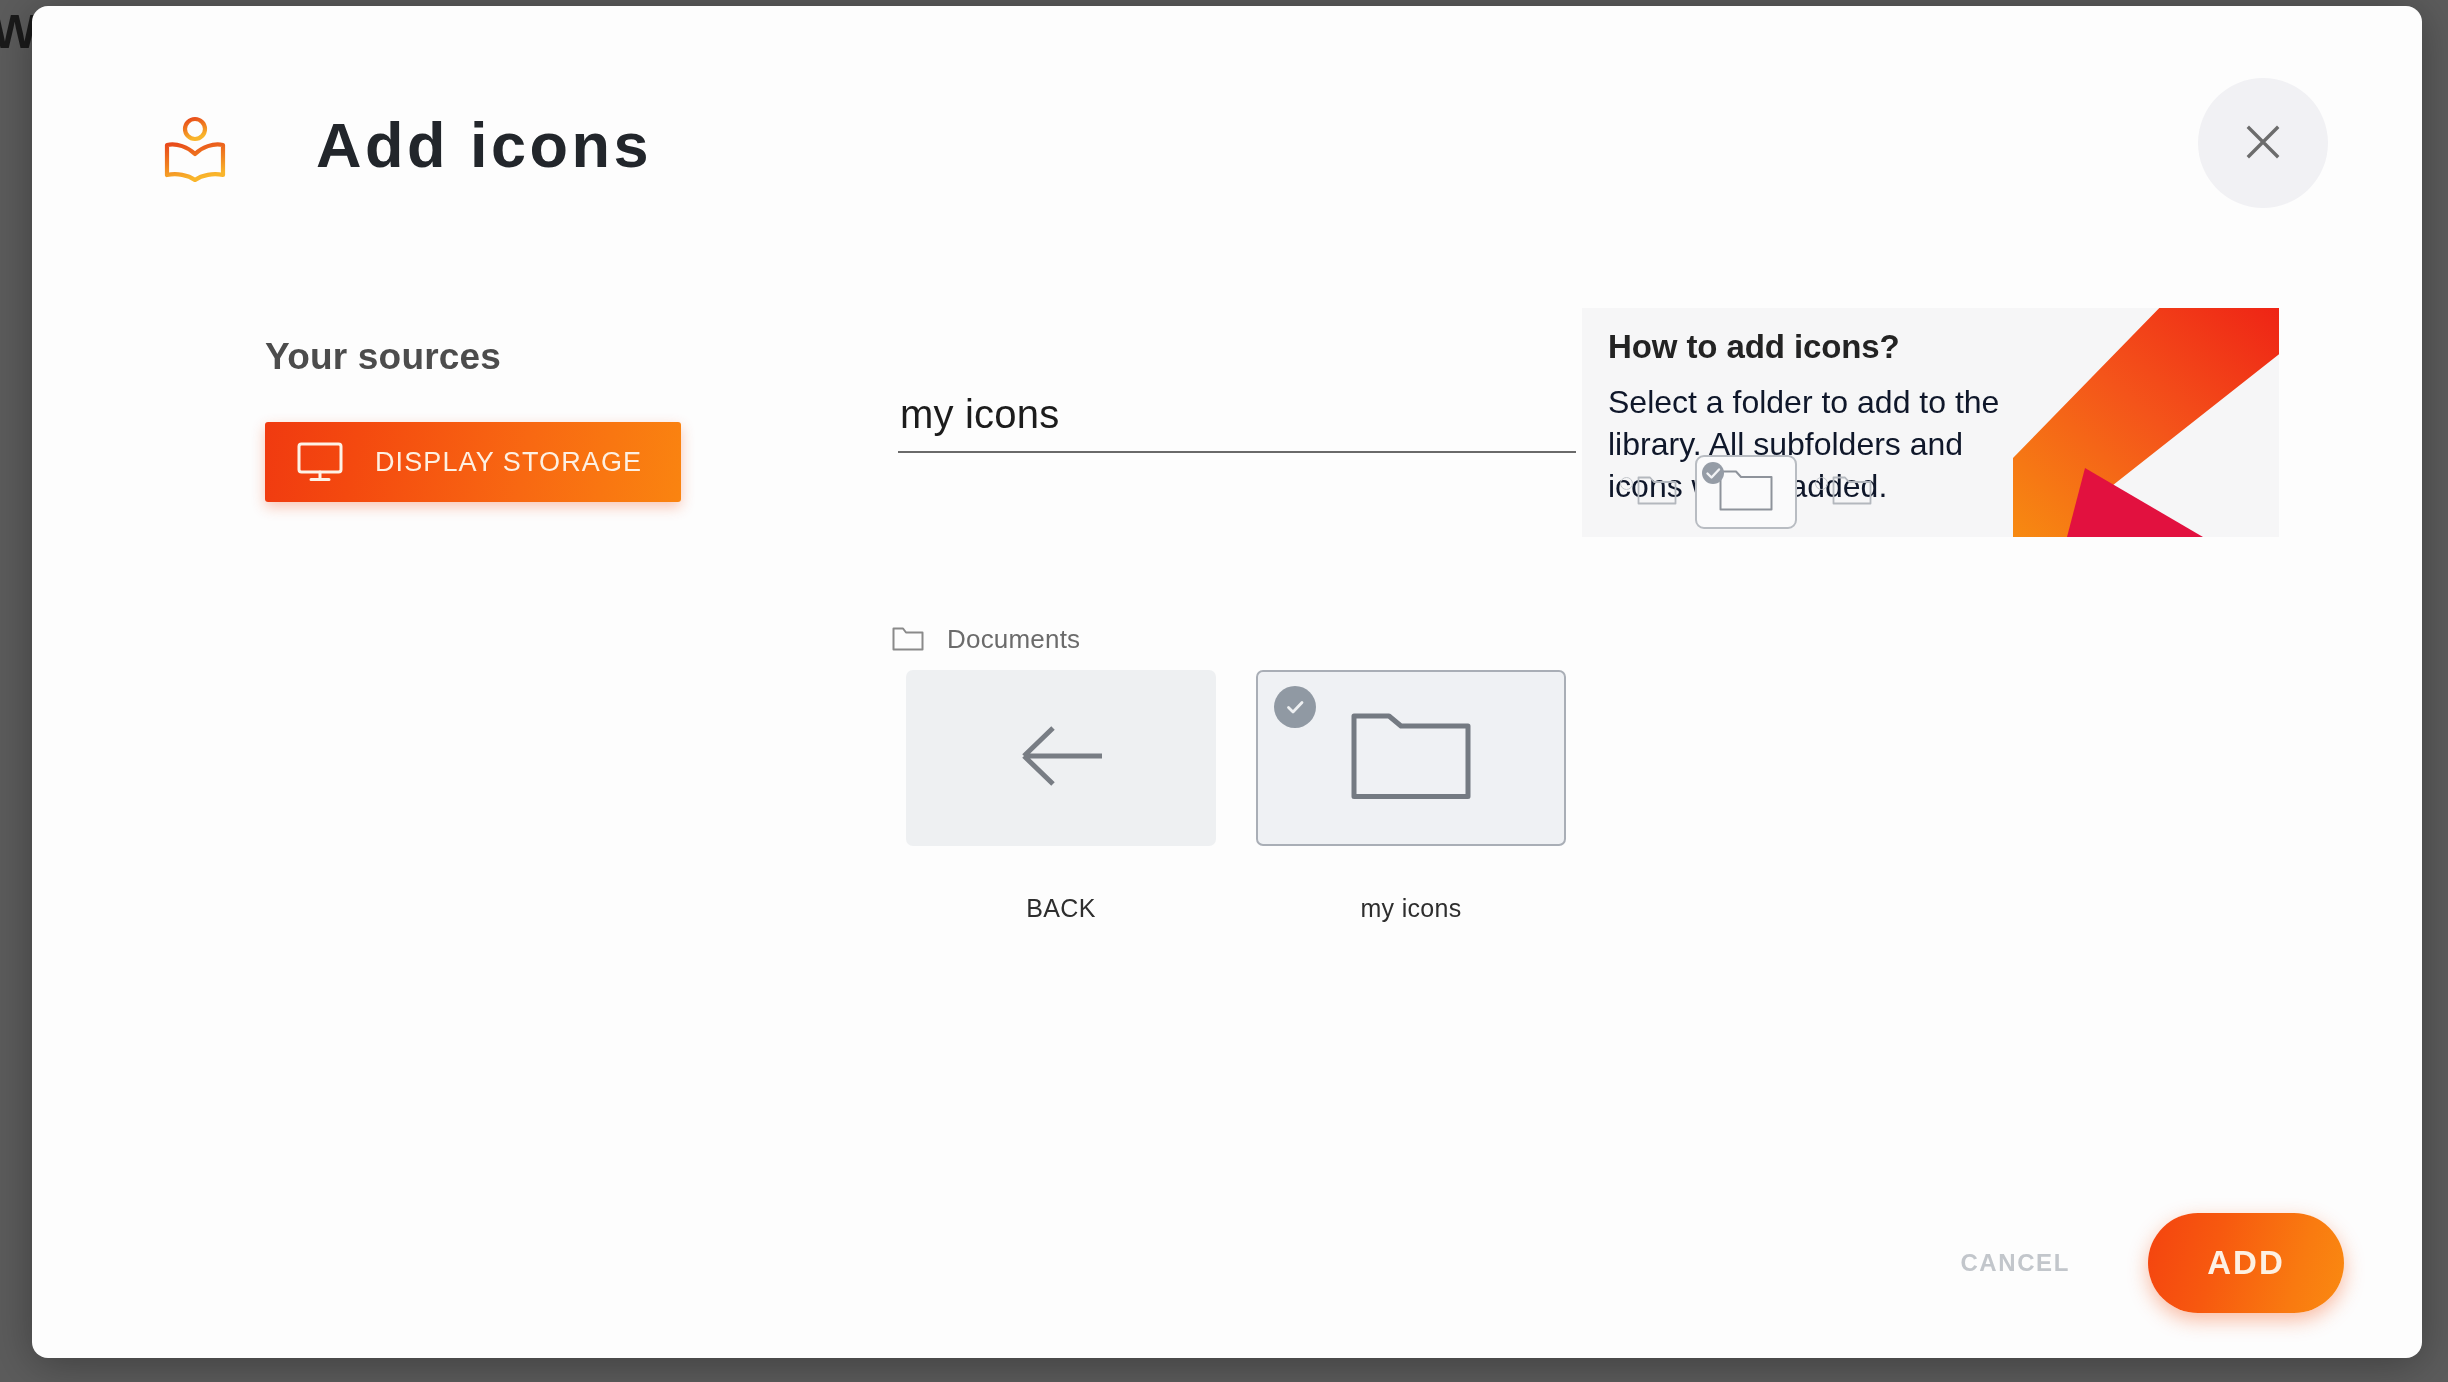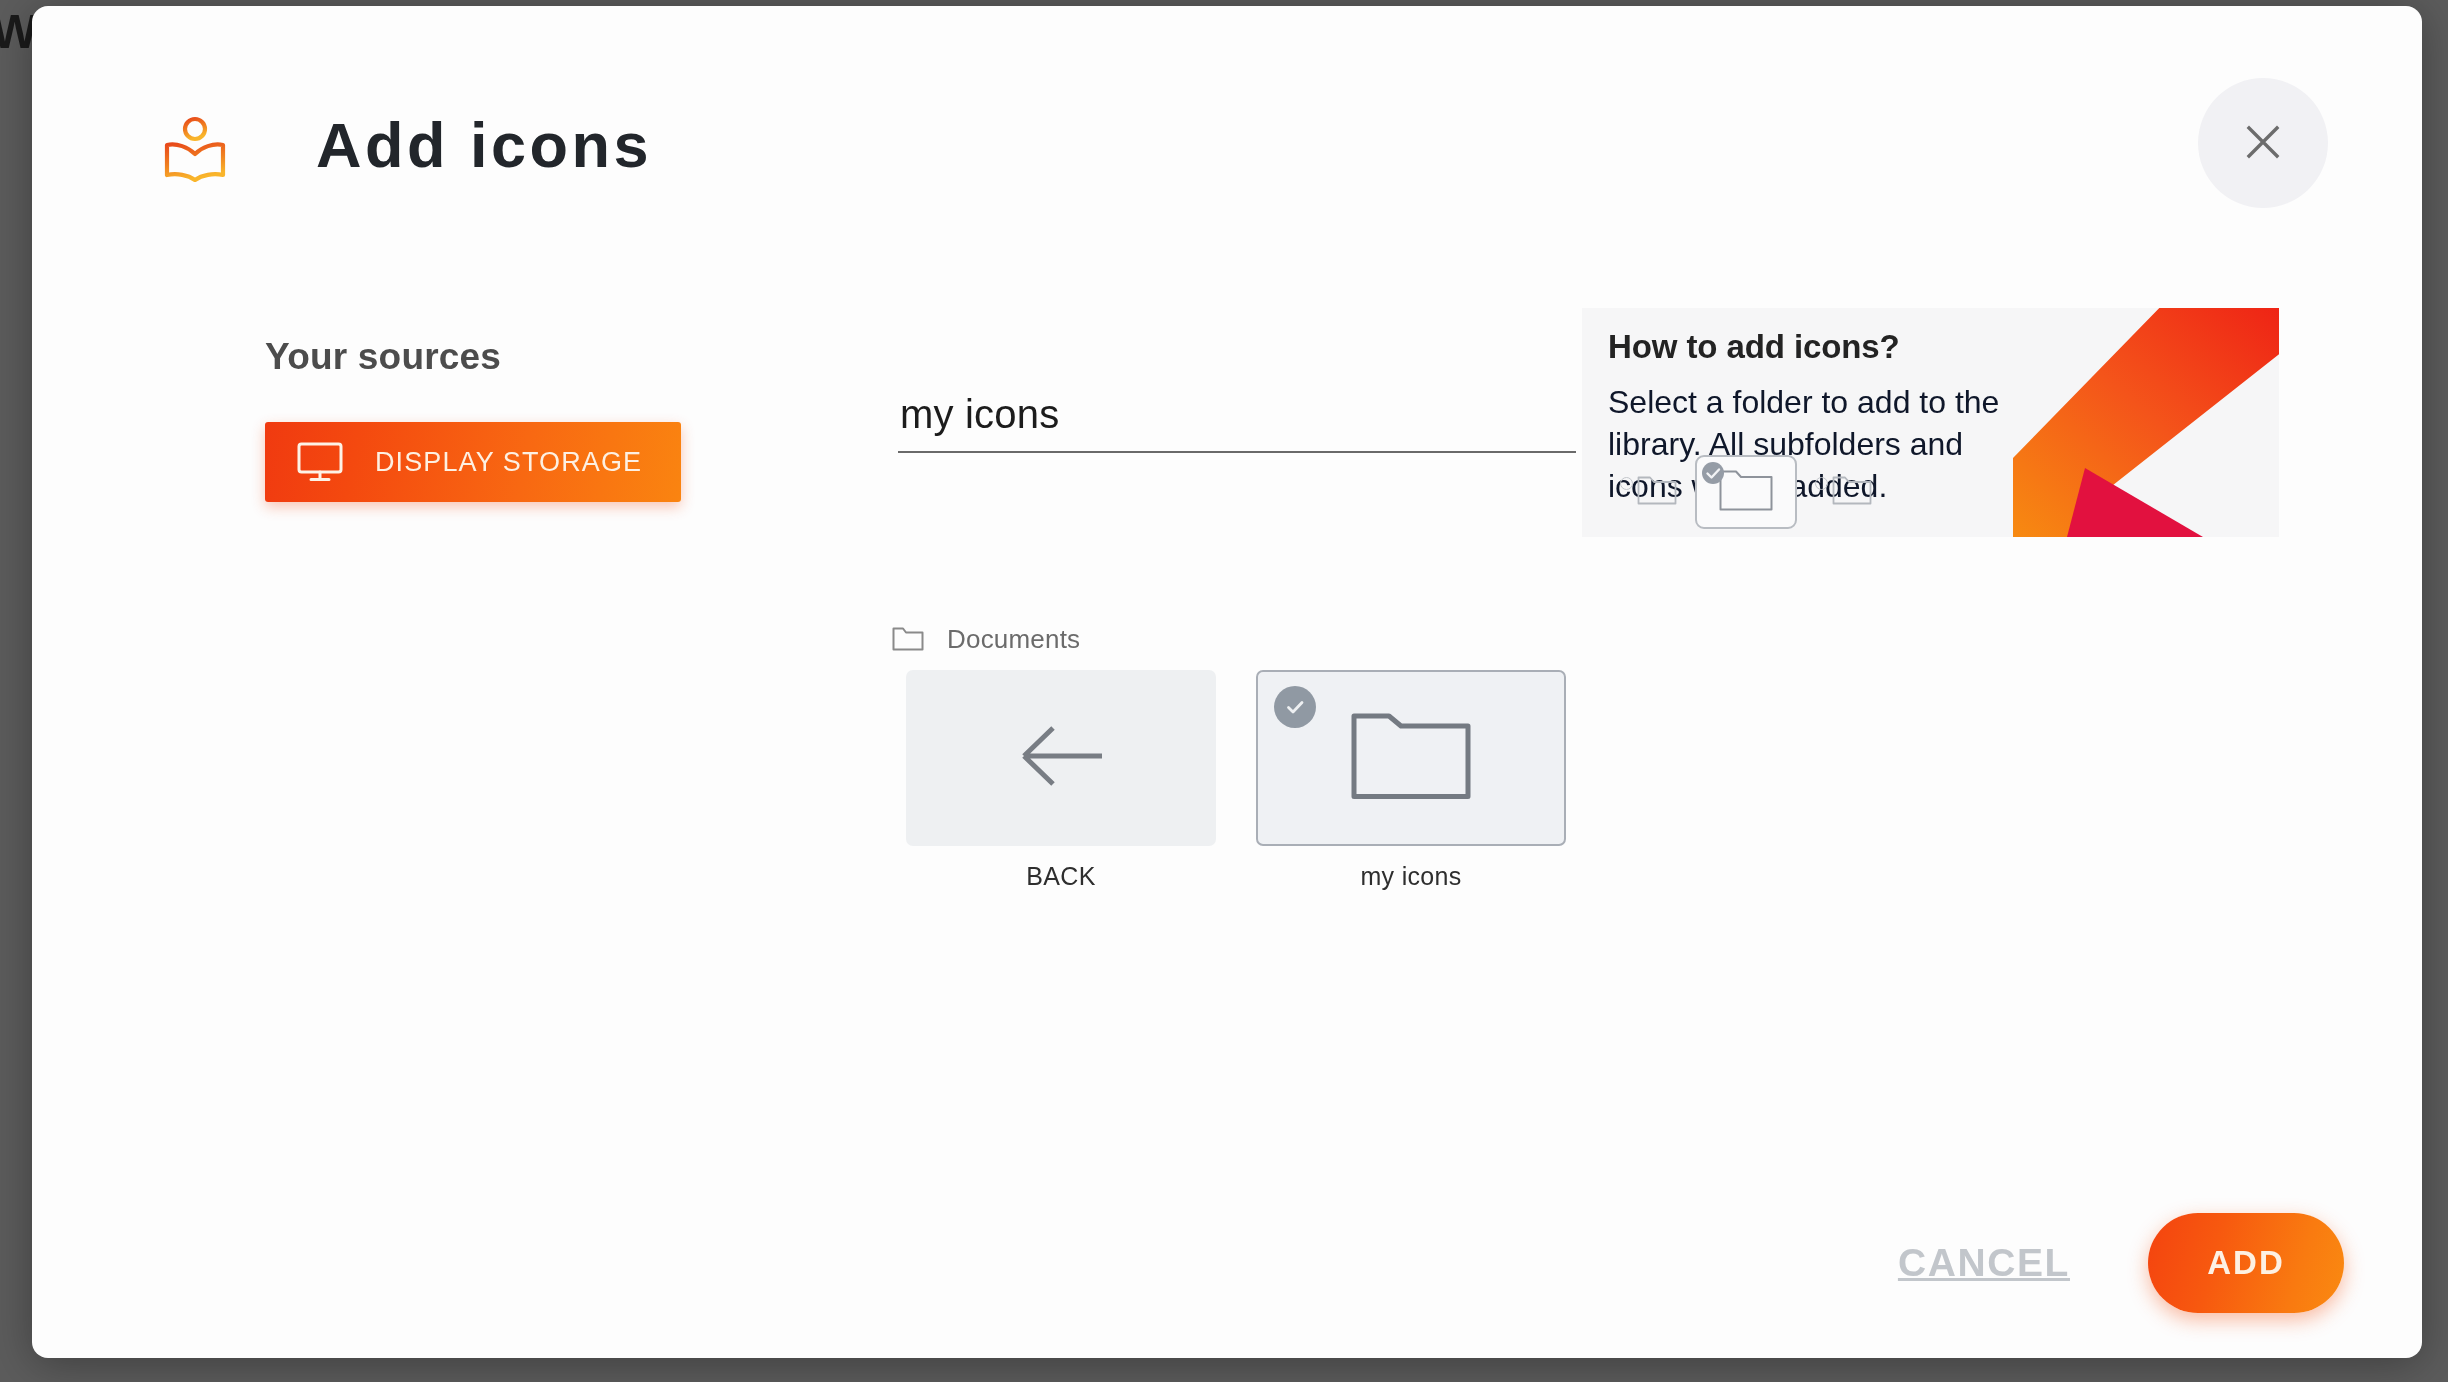--- a/index.html
+++ b/index.html
@@ -211,21 +211,21 @@
     width: 42px;
     height: 42px;
     border-radius: 50%;
     background: #9099a3;
     display: flex;
     align-items: center;
     justify-content: center;
   }
 
   .folder-caption {
-    margin-top: 16px;
+    margin-top: 48px;
     text-align: center;
     font-size: 25px;
     color: #2e2e2e;
     letter-spacing: 0.3px;
   }
 
   
   .help-panel {
     position: absolute;
     left: 1550px;
@@ -323,27 +323,26 @@
     align-items: center;
     justify-content: flex-end;
     padding-right: 78px;
     gap: 68px;
   }
 
   .cancel-button {
     background: none;
     border: none;
     font-family: "Liberation Sans", sans-serif;
-    font-size: 39px;
+    font-size: 24px;
     font-weight: 700;
     color: #c2c6cb;
     letter-spacing: 1.6px;
     cursor: pointer;
     padding: 14px 10px;
-    text-decoration: underline;
   }
 
   .add-button {
     width: 196px;
     height: 100px;
     border: none;
     border-radius: 52px;
     cursor: pointer;
     background: linear-gradient(105deg, #f4430f 0%, #f7590f 35%, #f97a10 75%, #fa8a11 100%);
     box-shadow: 0 7px 20px rgba(244,80,15,0.38);

